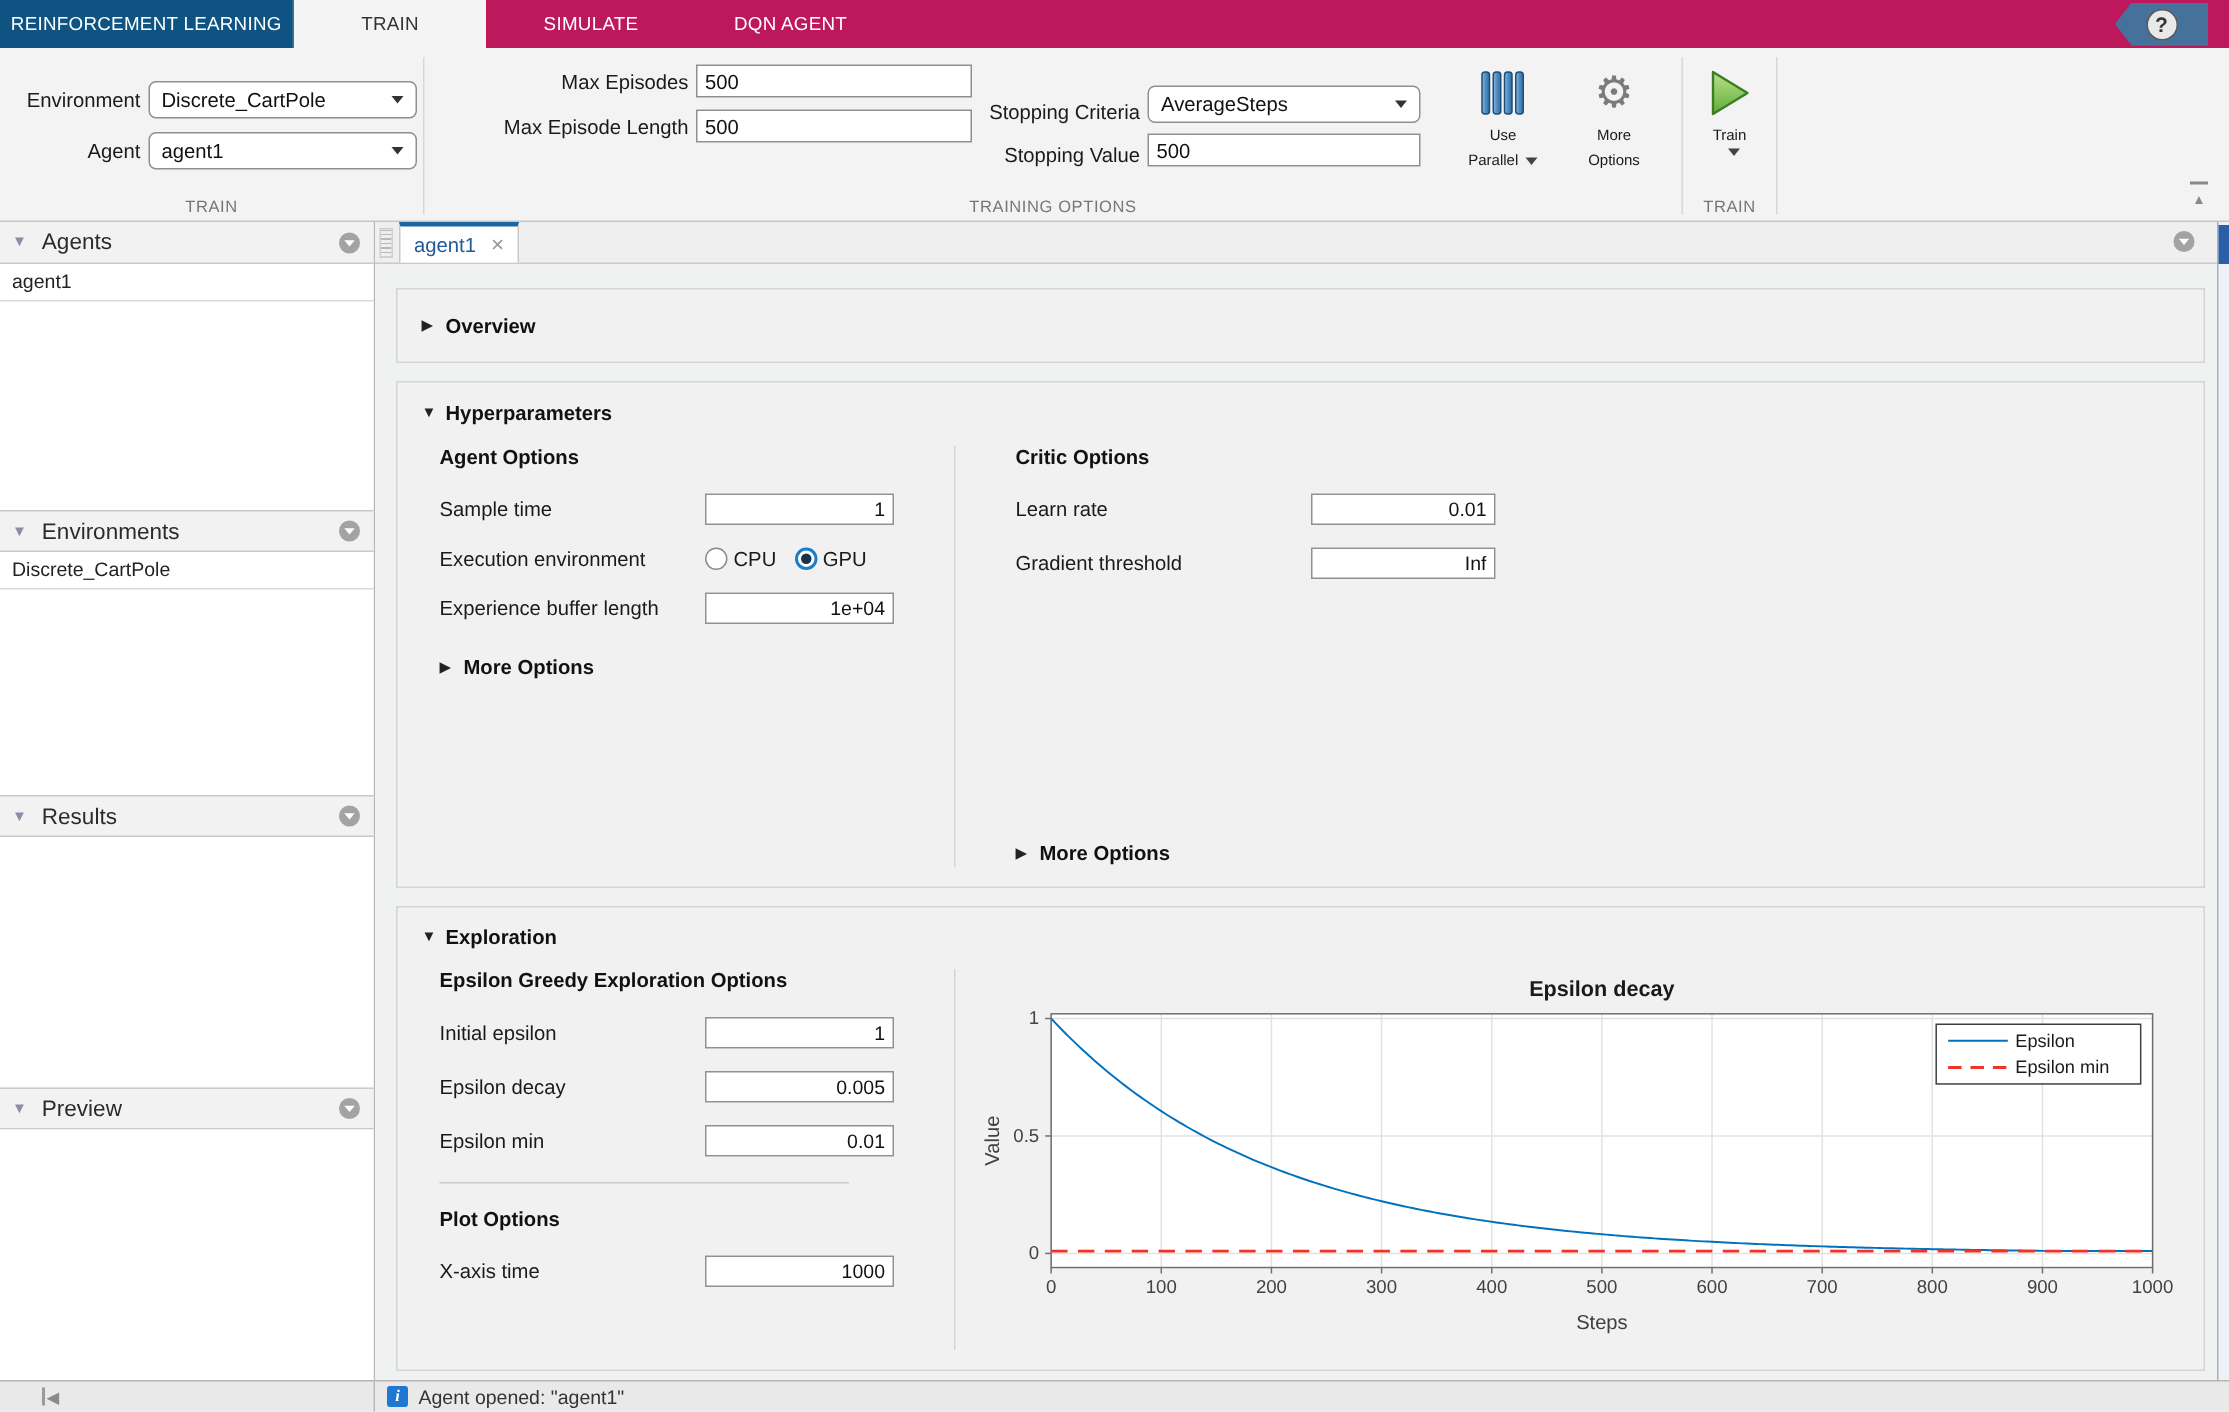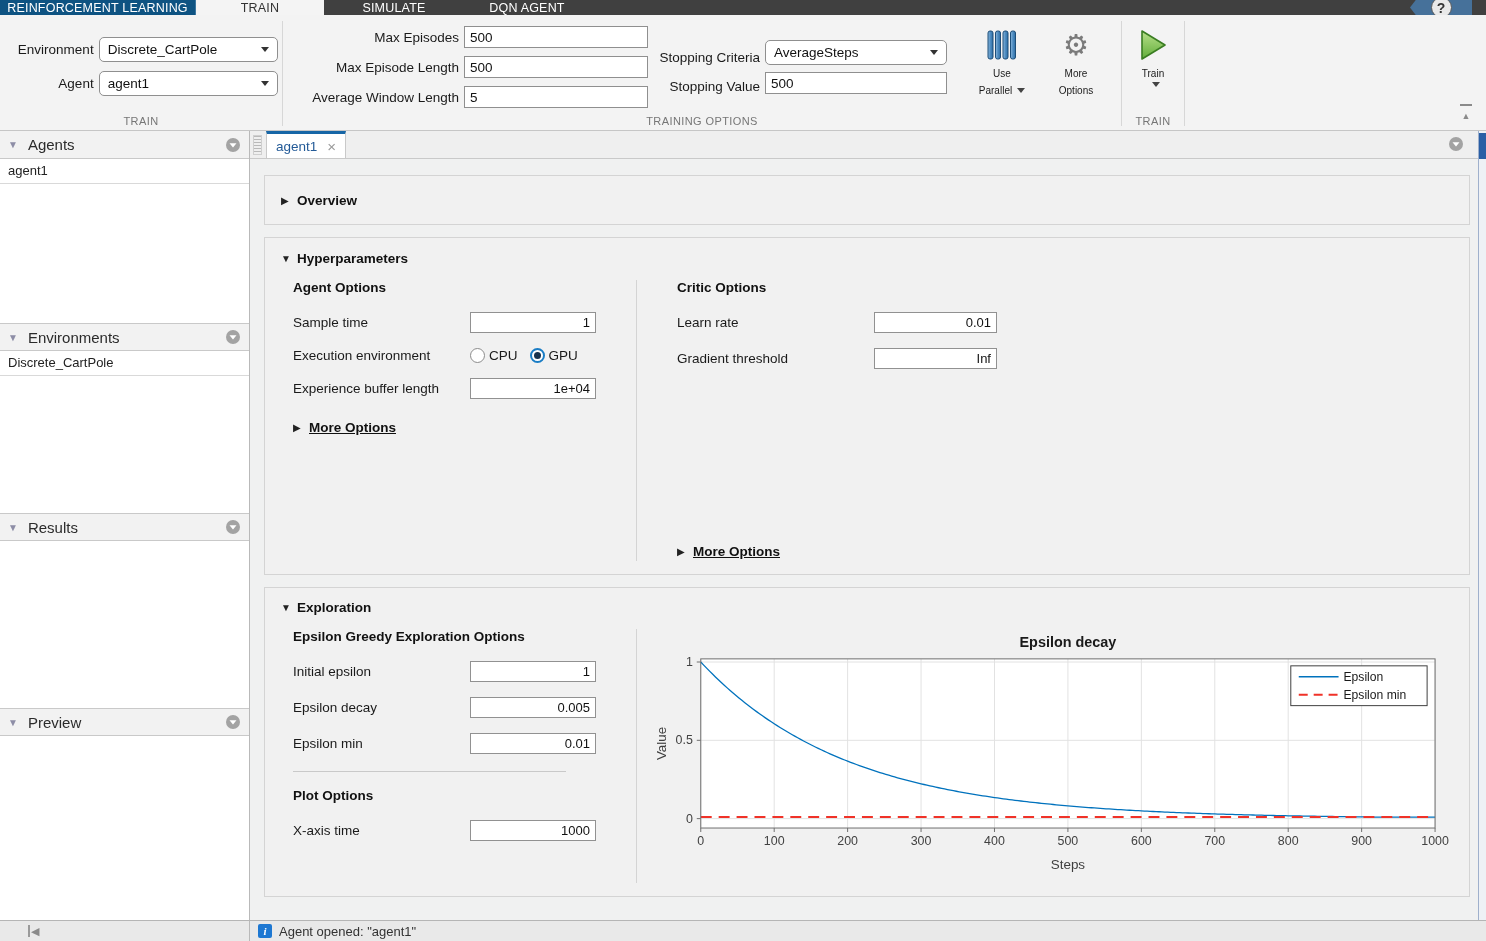--- a/index.html
+++ b/index.html
@@ -1,21 +1,21 @@
 <!DOCTYPE html>
 <html><head>
 <meta charset="utf-8">
 <style>
   * { margin:0; padding:0; box-sizing:border-box; }
   html,body { width:1486px; height:941px; overflow:hidden; }
   body { font-family:"Liberation Sans", sans-serif; font-size:13.5px; color:#1a1a1a; background:#f0f0f0; }
   .app { display:flex; flex-direction:column; width:100%; height:100%; }
 
   
-  .tabstrip { height:15px; background:#404040; display:flex; align-items:stretch; flex:0 0 auto; }
+  .tabstrip { height:32px; background:#be185d; display:flex; align-items:stretch; flex:0 0 auto; }
   .tstab { display:flex; align-items:center; justify-content:center; color:#fff; font-size:12.5px; letter-spacing:.2px; cursor:default; }
   .tstab.app-tab { width:196px; border-right:1px solid #3c77a0; background:#0e5382; }
   .tstab.active { background:#f4f4f4; color:#333; }
   .ts-spacer { flex:1; }
   .help-wrap { display:flex; align-items:center; padding-right:14px; }
   .help-tag { background:#46719a; height:29px; width:62px; display:flex; align-items:center; justify-content:center;
               clip-path:polygon(18% 0, 100% 0, 100% 100%, 18% 100%, 0 50%); }
   .help-btn { width:21px; height:21px; border-radius:50%; background:#e9e9e9; border:1px solid #5a5a5a;
               color:#333; font-weight:bold; font-size:14px; display:flex; align-items:center; justify-content:center; }
 
@@ -97,21 +97,21 @@
   .pinput { width:126px; height:21px; border:1px solid #919191; background:#fff; text-align:right;
             font-family:"Liberation Sans",sans-serif; font-size:13px; color:#111; padding:0 5px; }
   .colR .pinput { width:123px; }
   .radio-group { display:flex; align-items:center; width:126px; }
   .radio { width:15px; height:15px; border-radius:50%; border:1px solid #8c8c8c; background:#fff; margin-right:4px; flex:0 0 auto; }
   .radio.selected { border:2px solid #1a7dc5; }
   .radio.selected::after { content:""; display:block; width:7px; height:7px; border-radius:50%; background:#17324d; margin:2px auto; }
   .rlabel { margin-right:12px; }
   .more-row { display:flex; align-items:center; margin-top:6px; cursor:default; }
   .more-row .tri { font-size:10px; color:#222; width:16px; }
-  .more-row .mtitle { font-weight:bold; font-size:13.5px; color:#111;text-decoration:underline; }
+  .more-row .mtitle { font-weight:bold; font-size:13.5px; color:#111; }
   .colR .more-row { margin-top:auto; margin-bottom:2px; }
   .hdivider { border:none; border-top:1px solid #c9c9c9; margin:2px 30px 16px 0; }
   .chart-wrap { flex:1; padding:4px 20px 0 16px; }
   .chart-wrap svg { width:100%; height:244px; display:block; }
 
   
   .statusbar { height:21px; display:flex; flex:0 0 auto; background:#e9e9e9; border-top:1px solid #b5b5b5; }
   .status-left { width:250px; border-right:1px solid #b9b9b9; display:flex; align-items:center; padding-left:28px; color:#8a8a8a; }
   .status-left .bar { width:2px; height:12px; background:#9a9a9a; margin-right:1px; }
   .status-left .tri { font-size:11px; }
@@ -165,24 +165,20 @@
 
     <div class="rgroup grp-training">
       <div class="tcolA">
         <div class="frow">
           <span class="flabel">Max Episodes</span>
           <input class="tinput" readonly="" value="500" style="">
         </div>
         <div class="frow">
           <span class="flabel">Max Episode Length</span>
           <input class="tinput" readonly="" value="500" style="">
-        </div>
-        <div class="frow">
-          <span class="flabel">Average Window Length</span>
-          <input class="tinput" readonly="" value="5" style="">
         </div>
       </div>
       <div class="tcolB">
         <div class="frow">
           <span class="flabel">Stopping Criteria</span>
           <div class="dropdown">
             <span class="dval">AverageSteps</span>
             <span class="caret"></span>
           </div>
         </div>

